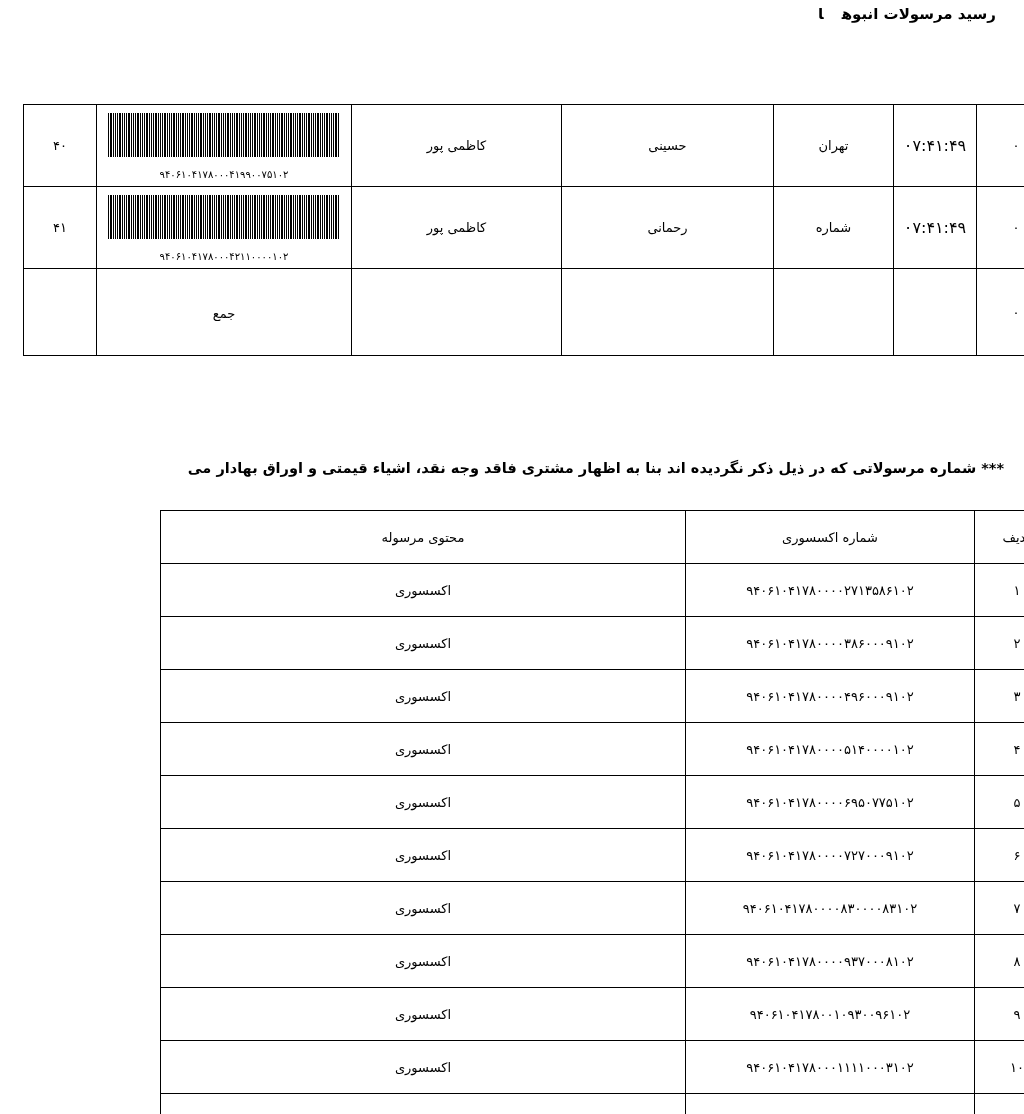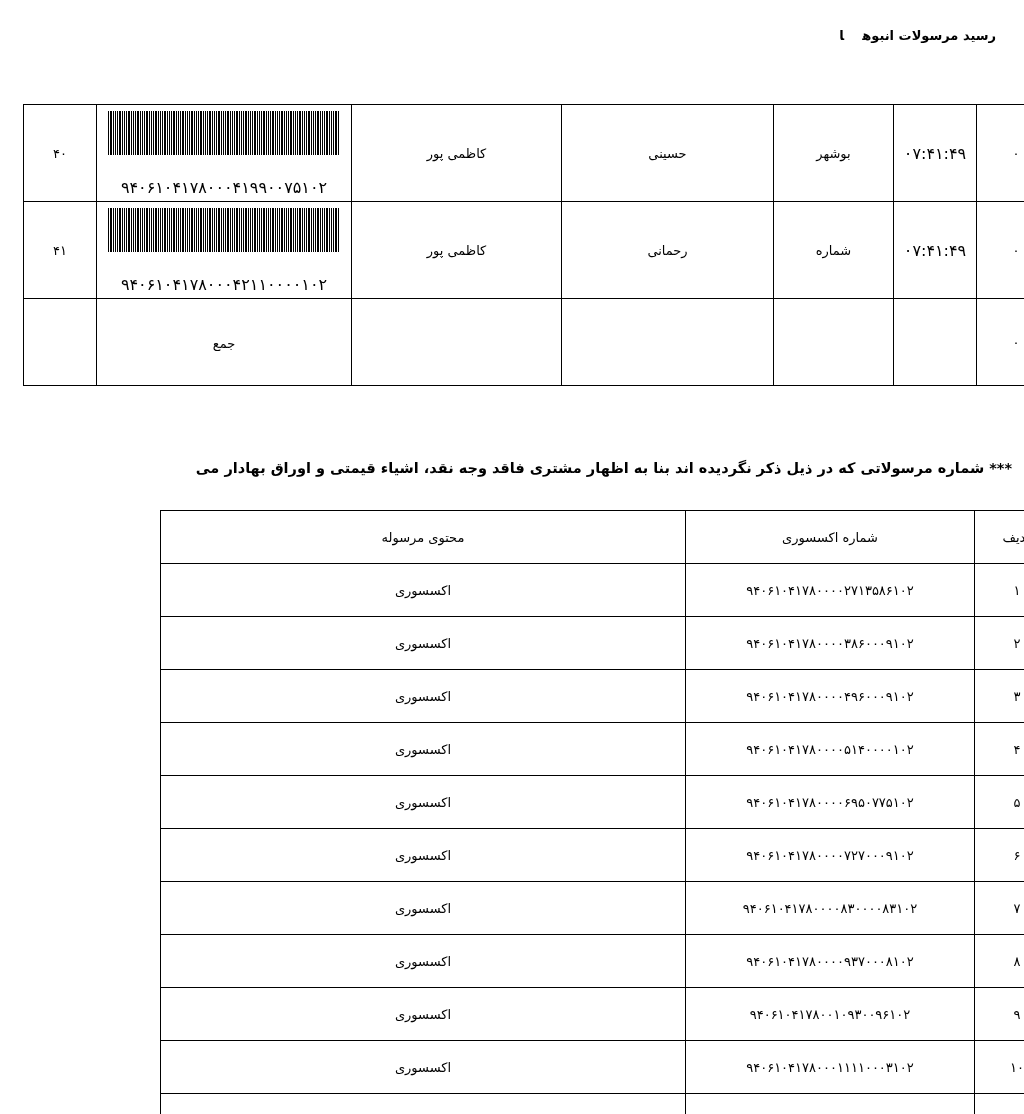--- a/index.html
+++ b/index.html
@@ -12,23 +12,23 @@
     height: 1114px;
     position: relative;
     font-family: "DejaVu Sans", "Liberation Sans", sans-serif;
     color: #000000;
     overflow: hidden;
   }
 
   
   .page-title {
     position: absolute;
-    top: 28px;
+    top: 5px;
     right: 28px;
-    font-size: 13px;
+    font-size: 15px;
     font-weight: bold;
     letter-spacing: 0px;
     white-space: nowrap;
     direction: rtl;
   }
   .page-title .title-main { margin-left: 18px; }
   .page-title .title-extra { font-weight: bold; }
 
   
   .top-table-wrap {
@@ -69,32 +69,32 @@
     background-repeat: repeat-x;
     background-size: 9px 100%;
     background-image:
       linear-gradient(90deg,
         #000 0px, #000 1px, #fff 1px, #fff 2px,
         #000 2px, #000 4px, #fff 4px, #fff 5px,
         #000 5px, #000 6px, #fff 6px, #fff 7px,
         #000 7px, #000 8px, #fff 8px, #fff 9px);
   }
   .barcode-num {
-    margin-top: 23px;
-    font-size: 16px;
+    margin-top: 12px;
+    font-size: 10px;
     letter-spacing: 0.5px;
     direction: ltr;
     unicode-bidi: bidi-override;
   }
 
   
   .note-line {
     position: absolute;
     top: 460px;
-    right: 12px;
+    right: 20px;
     left: 0;
     font-size: 14.5px;
     font-weight: bold;
     white-space: nowrap;
     direction: rtl;
   }
 
   
   .bottom-table-wrap {
     position: absolute;
@@ -127,21 +127,21 @@
 <div class="page-title">
   <span class="title-main">رسید مرسولات انبوه</span><span class="title-extra">ا</span>
 </div>
 
 <div class="top-table-wrap">
   <table class="doc">
     <tbody>
       <tr class="row-h">
         <td class="c-val">۰</td>
         <td class="c-time">۰۷:۴۱:۴۹</td>
-        <td class="c-city">بوشهر</td>
+        <td class="c-city">تهران</td>
         <td class="c-to">حسینی</td>
         <td class="c-from">کاظمی پور</td>
         <td class="c-bar">
           <div class="barcode-cell">
             <div class="barcode-img"></div>
             <div class="barcode-num">۹۴۰۶۱۰۴۱۷۸۰۰۰۴۱۹۹۰۰۷۵۱۰۲</div>
           </div>
         </td>
         <td class="c-row">۴۰</td>
       </tr>

